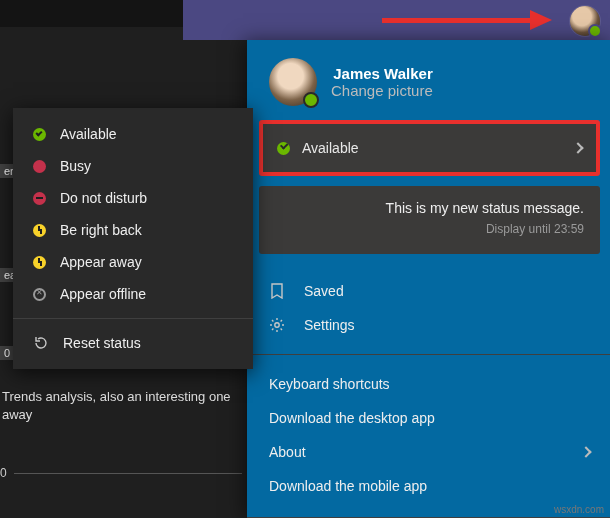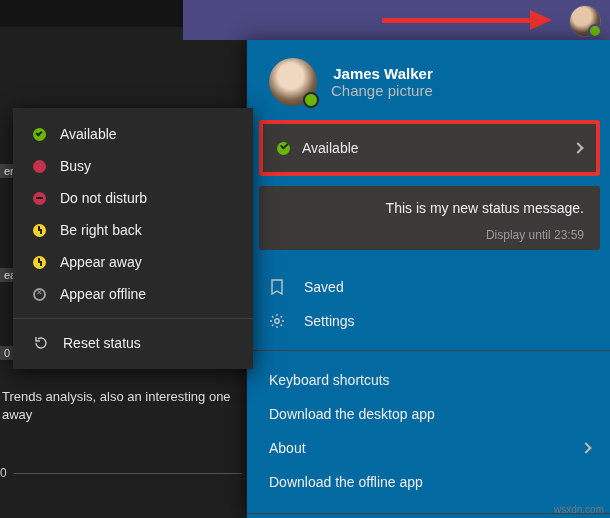--- a/index.html
+++ b/index.html
@@ -109,24 +109,24 @@
   .chev-r {
     position:absolute; right:14px; top:50%; transform:translateY(-50%);
     width:8px; height:8px; border-right:2px solid #bbb; border-top:2px solid #bbb;
     transform: translateY(-50%) rotate(45deg);
   }
 
   .status-msg {
     margin: 0 12px 14px 12px;
     background: #3b3a39;
     border-radius:3px;
-    padding: 14px 16px 8px 16px;
+    padding: 14px 16px 18px 16px;
   }
   .status-msg-text { font-size:14px; color:#eee;}
-  .status-msg-sub { font-size:12px; color:#9a9a9a; margin-top:12px;}
+  .status-msg-sub { font-size:12px; color:#9a9a9a; margin-top:6px;}
 
   .menu-list { padding: 6px 0;}
   .menu-item {
     display:flex; align-items:center; gap:19px;
     padding: 9px 22px;
     cursor:pointer;
     font-size:14px; color:#eee;
     position:relative;
   }
   .menu-item .chev-r { right:22px; }
@@ -250,21 +250,21 @@
       <span>Keyboard shortcuts</span>
     </div>
     <div class="menu-item">
       <span>Download the desktop app</span>
     </div>
     <div class="menu-item">
       <span>About</span>
       <span class="chev-r"></span>
     </div>
     <div class="menu-item">
-      <span>Download the offline app</span>
+      <span>Download the mobile app</span>
     </div>
   </div>
 
   <div class="divider full"></div>
 
 </div>
 
 <div class="submenu">
   <div class="sub-item">
     <span class="presence p-available"></span>

